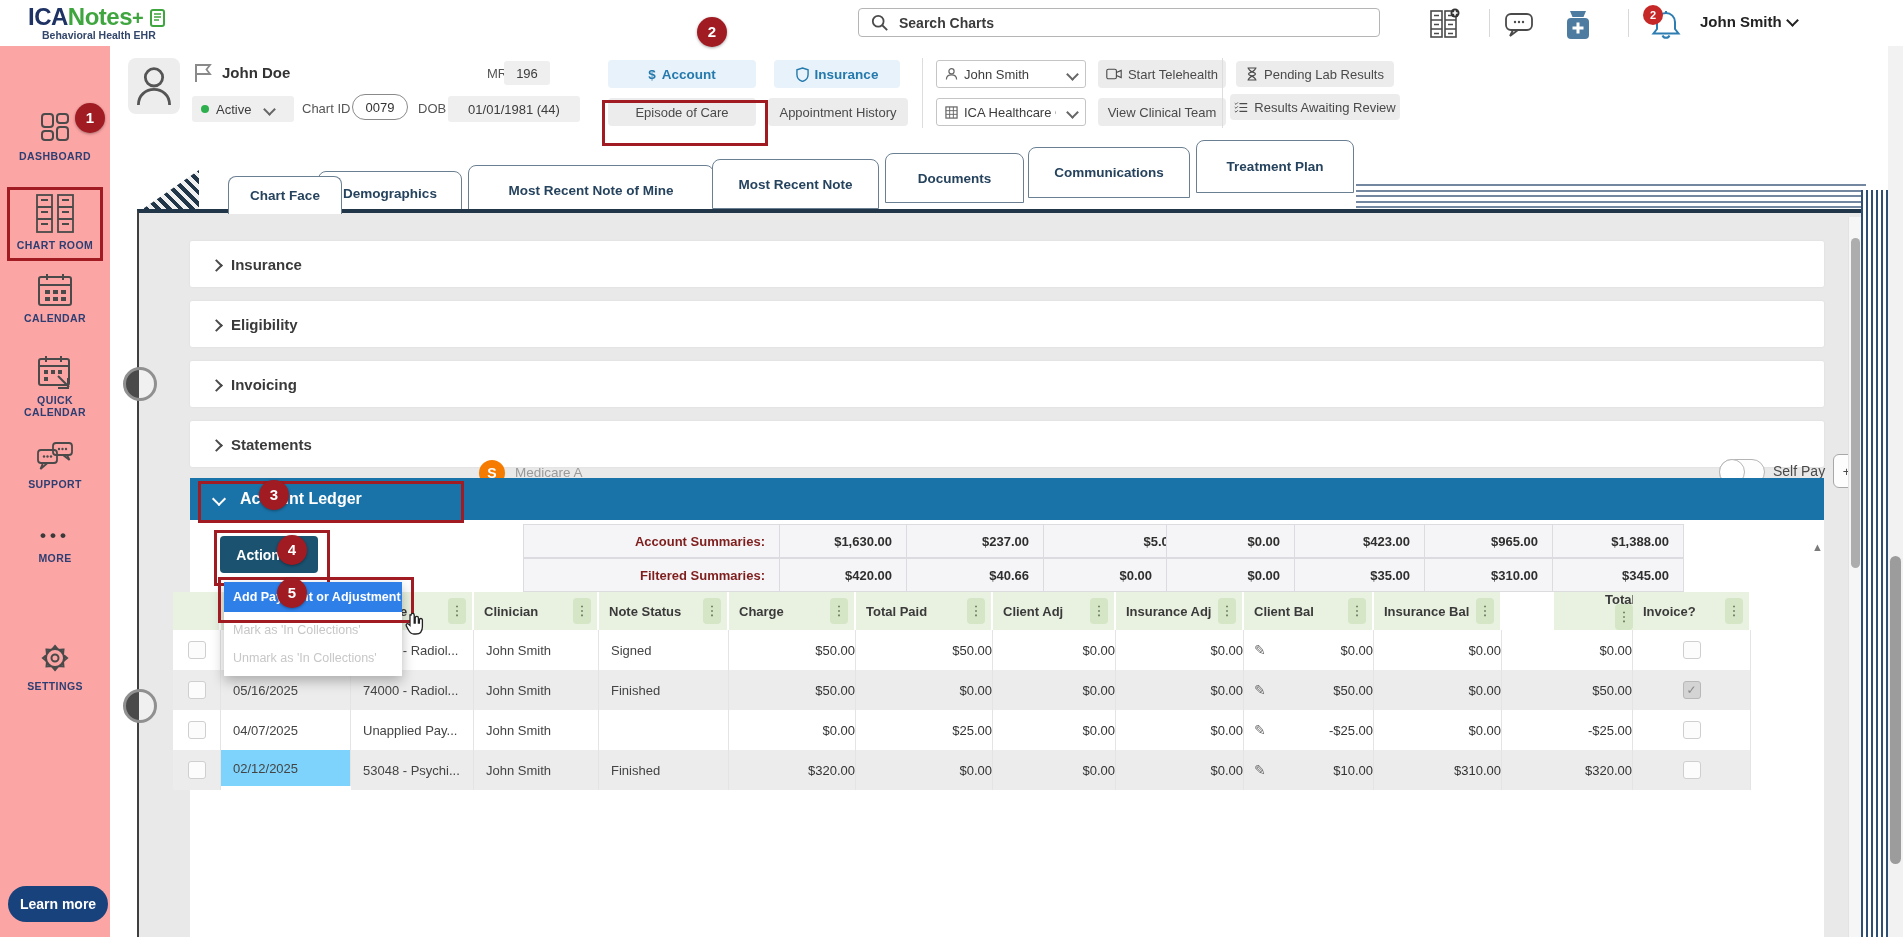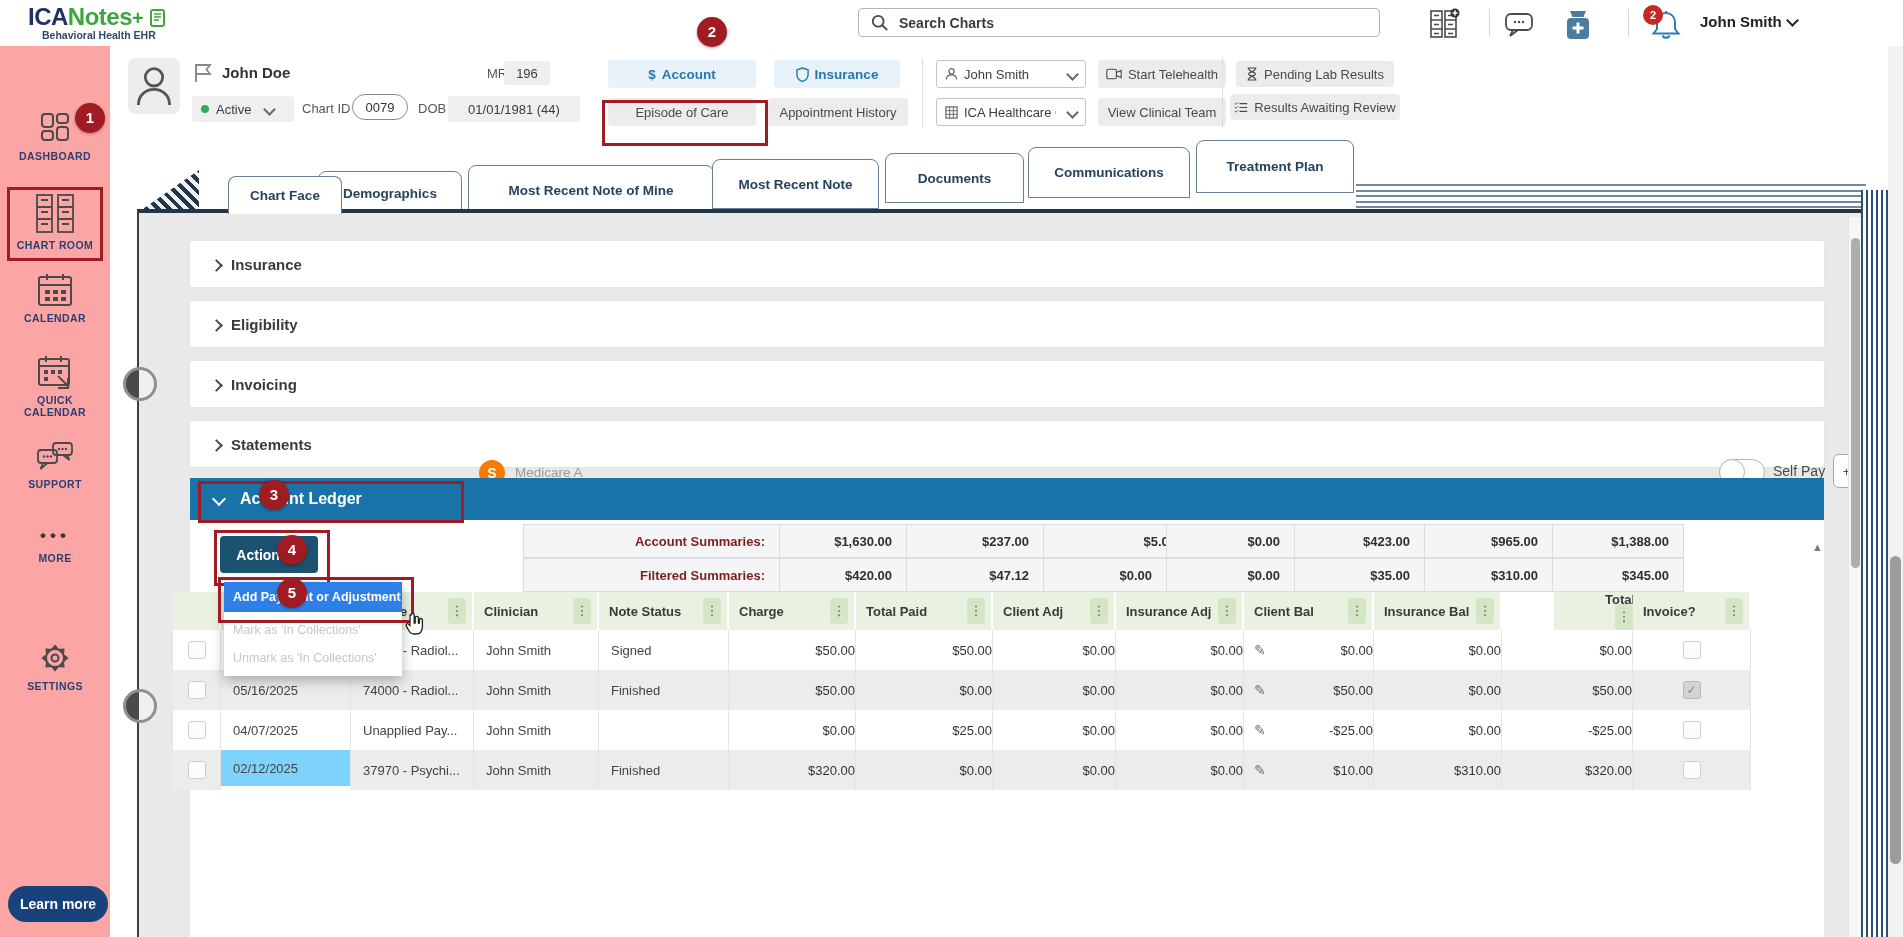--- a/index.html
+++ b/index.html
@@ -365,21 +365,21 @@
           <div class="sumcell sumlabel abs" style="left: 384px; top: 311px; width: 257px; height: 34px;">Account Summaries:</div>
           <div class="sumcell abs" style="left: 640px; top: 311px; width: 128px; height: 34px;">$1,630.00</div>
           <div class="sumcell abs" style="left: 767px; top: 311px; width: 138px; height: 34px;">$237.00</div>
           <div class="sumcell abs" style="left: 904px; top: 311px; width: 148px; height: 34px;">$5.00</div>
           <div class="sumcell abs" style="left: 1027px; top: 311px; width: 129px; height: 34px;">$0.00</div>
           <div class="sumcell abs" style="left: 1155px; top: 311px; width: 131px; height: 34px;">$423.00</div>
           <div class="sumcell abs" style="left: 1285px; top: 311px; width: 129px; height: 34px;">$965.00</div>
           <div class="sumcell abs" style="left: 1413px; top: 311px; width: 132px; height: 34px;">$1,388.00</div>
           <div class="sumcell sumlabel abs" style="left: 384px; top: 345px; width: 257px; height: 34px;">Filtered Summaries:</div>
           <div class="sumcell abs" style="left: 640px; top: 345px; width: 128px; height: 34px;">$420.00</div>
-          <div class="sumcell abs" style="left: 767px; top: 345px; width: 138px; height: 34px;">$47.12</div>
+          <div class="sumcell abs" style="left: 767px; top: 345px; width: 138px; height: 34px;">$40.66</div>
           <div class="sumcell abs" style="left: 904px; top: 345px; width: 124px; height: 34px;">$0.00</div>
           <div class="sumcell abs" style="left: 1027px; top: 345px; width: 129px; height: 34px;">$0.00</div>
           <div class="sumcell abs" style="left: 1155px; top: 345px; width: 131px; height: 34px;">$35.00</div>
           <div class="sumcell abs" style="left: 1285px; top: 345px; width: 129px; height: 34px;">$310.00</div>
           <div class="sumcell abs" style="left: 1413px; top: 345px; width: 132px; height: 34px;">$345.00</div>
         </div>
 
       <div id="actionsbtn" style="background: rgb(26, 82, 112);">
         <span>Actions</span>
         <span class="chv" style="width:6px;height:6px;"></span>
@@ -560,21 +560,21 @@
           <div class="tcell abs" style="left: 1494px; top: 497px; width: 118px; height: 40px; background: rgb(255, 255, 255);">
             <div class="cbx"></div>
           </div>
           <div class="tcell abs" style="left: 34px; top: 537px; width: 48px; height: 40px; background: rgb(236, 236, 236);">
             <div class="cbx"></div>
           </div>
           <div class="tcell abs" style="left: 82px; top: 537px; width: 130px; height: 36px; background: #7dd3fc; padding-left: 12px;">
             <div>02/12/2025</div>
           </div>
           <div class="tcell abs" style="left: 212px; top: 537px; width: 123px; height: 40px; background: rgb(236, 236, 236); padding-left: 12px;">
-            <div>37970 - Psychi...</div>
+            <div>53048 - Psychi...</div>
           </div>
           <div class="tcell abs" style="left: 335px; top: 537px; width: 125px; height: 40px; background: rgb(236, 236, 236); padding-left: 12px;">
             <div>John Smith</div>
           </div>
           <div class="tcell abs" style="left: 460px; top: 537px; width: 130px; height: 40px; background: rgb(236, 236, 236); padding-left: 12px;">
             <div>Finished</div>
           </div>
           <div class="tcell abs money" style="left: 590px; top: 537px; width: 127px; height: 40px; background: rgb(236, 236, 236);">
             <div>$320.00</div>
           </div>

